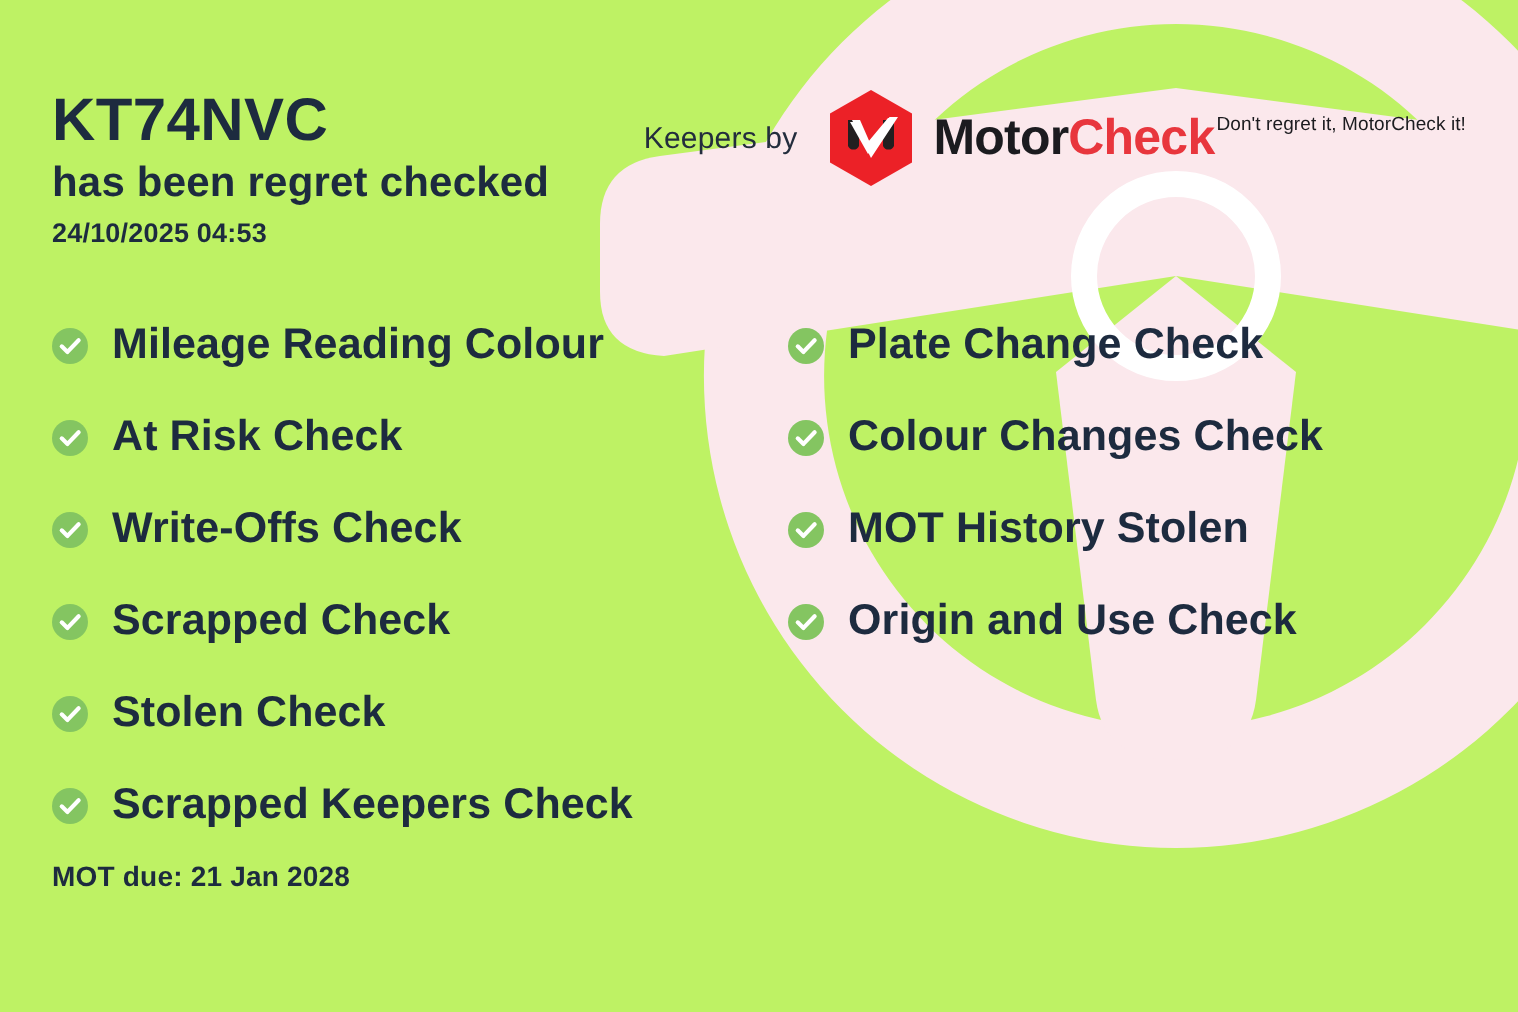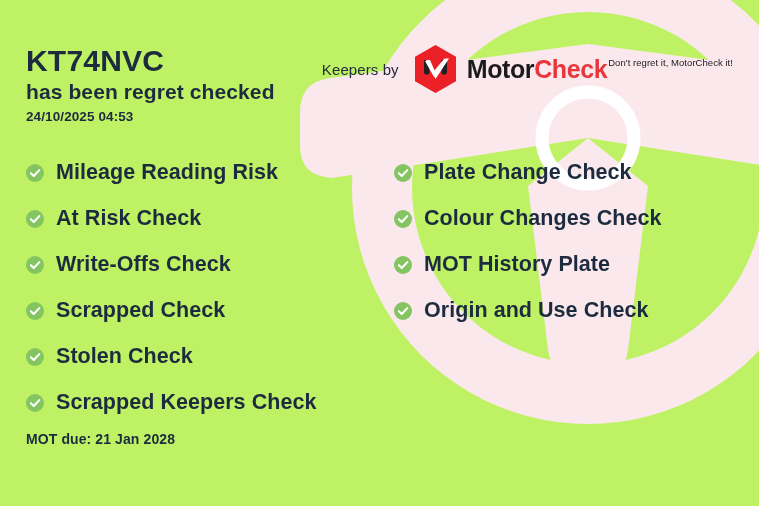--- a/index.html
+++ b/index.html
@@ -230,21 +230,21 @@
   </div>
 
   <div class="checks">
 
     <div class="check-col left">
       <div class="check-item">
         <svg class="check-icon" viewBox="0 0 20 20" xmlns="http://www.w3.org/2000/svg" aria-hidden="true">
             <circle cx="10" cy="10" r="10" fill="#84c561"></circle>
             <path d="M5.4 10.2 L8.6 13.3 L14.8 6.8" fill="none" stroke="#ffffff" stroke-width="2.3" stroke-linecap="round" stroke-linejoin="round"></path>
           </svg>
-        <span class="check-label">Mileage Reading Risk</span>
+        <span class="check-label">Mileage Reading Colour</span>
       </div>
       <div class="check-item">
         <svg class="check-icon" viewBox="0 0 20 20" xmlns="http://www.w3.org/2000/svg" aria-hidden="true">
             <circle cx="10" cy="10" r="10" fill="#84c561"></circle>
             <path d="M5.4 10.2 L8.6 13.3 L14.8 6.8" fill="none" stroke="#ffffff" stroke-width="2.3" stroke-linecap="round" stroke-linejoin="round"></path>
           </svg>
         <span class="check-label">At Risk Check</span>
       </div>
       <div class="check-item">
         <svg class="check-icon" viewBox="0 0 20 20" xmlns="http://www.w3.org/2000/svg" aria-hidden="true">
@@ -289,21 +289,21 @@
             <circle cx="10" cy="10" r="10" fill="#84c561"></circle>
             <path d="M5.4 10.2 L8.6 13.3 L14.8 6.8" fill="none" stroke="#ffffff" stroke-width="2.3" stroke-linecap="round" stroke-linejoin="round"></path>
           </svg>
         <span class="check-label">Colour Changes Check</span>
       </div>
       <div class="check-item">
         <svg class="check-icon" viewBox="0 0 20 20" xmlns="http://www.w3.org/2000/svg" aria-hidden="true">
             <circle cx="10" cy="10" r="10" fill="#84c561"></circle>
             <path d="M5.4 10.2 L8.6 13.3 L14.8 6.8" fill="none" stroke="#ffffff" stroke-width="2.3" stroke-linecap="round" stroke-linejoin="round"></path>
           </svg>
-        <span class="check-label">MOT History Plate</span>
+        <span class="check-label">MOT History Stolen</span>
       </div>
       <div class="check-item">
         <svg class="check-icon" viewBox="0 0 20 20" xmlns="http://www.w3.org/2000/svg" aria-hidden="true">
             <circle cx="10" cy="10" r="10" fill="#84c561"></circle>
             <path d="M5.4 10.2 L8.6 13.3 L14.8 6.8" fill="none" stroke="#ffffff" stroke-width="2.3" stroke-linecap="round" stroke-linejoin="round"></path>
           </svg>
         <span class="check-label">Origin and Use Check</span>
       </div>
     </div>
 

